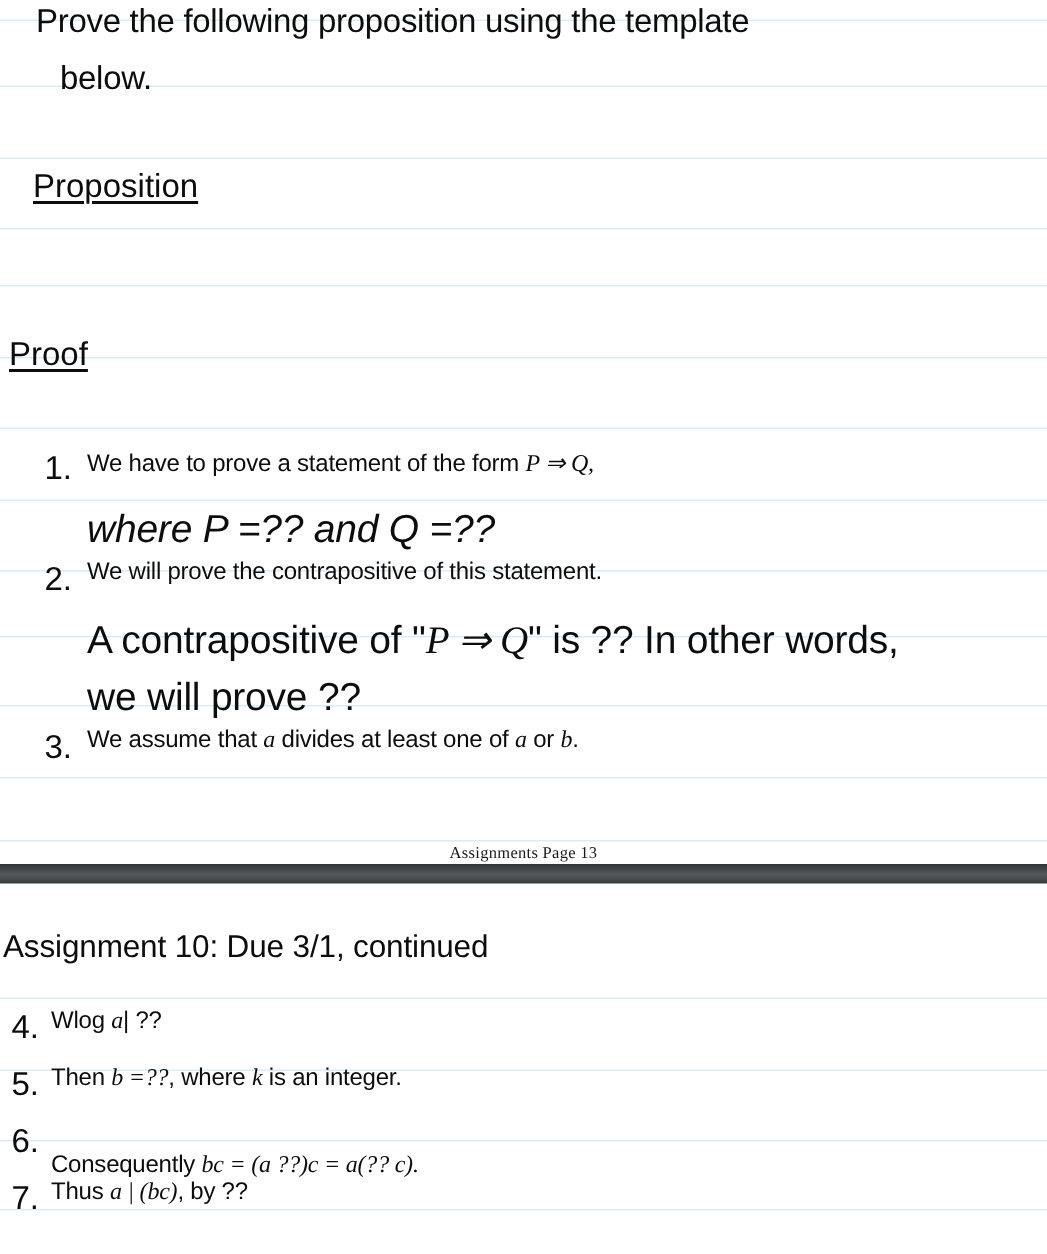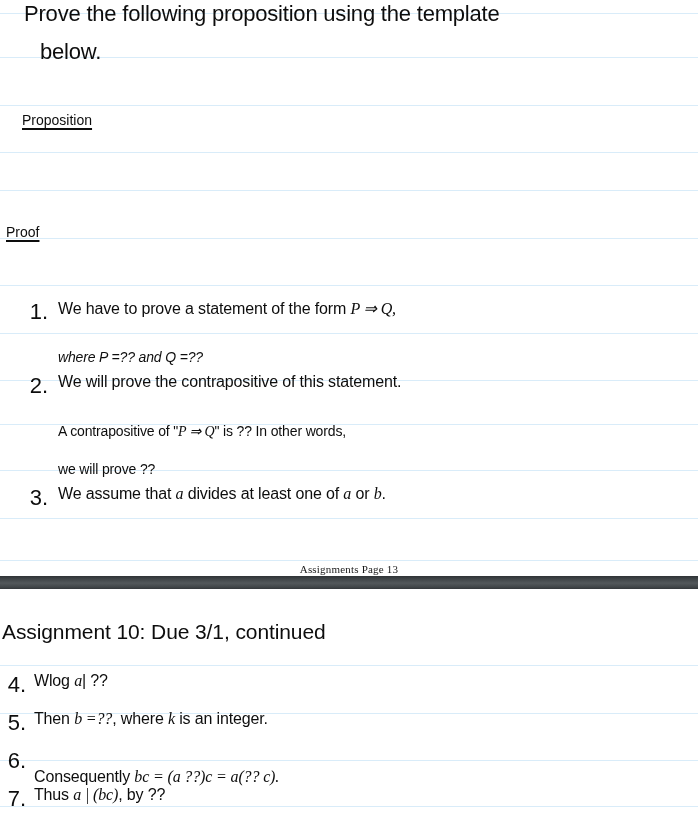--- a/index.html
+++ b/index.html
@@ -82,21 +82,21 @@
   .mi { font-family: "Liberation Serif", serif; font-style: italic; }
   .mo { font-family: "Liberation Serif", serif; font-style: normal; }
 
   .body-text {
     font-family: "Liberation Sans", sans-serif;
     font-size: 22px;
     letter-spacing: -0.2px;
   }
   .heading-ul {
     font-family: "Liberation Sans", sans-serif;
-    font-size: 14px;
+    font-size: 22px;
     text-decoration: underline;
     text-decoration-thickness: 2px;
     text-underline-offset: 3px;
   }
   .prop-text {
     font-family: "Liberation Serif", serif;
     font-size: 24px;
   }
 
   
@@ -113,24 +113,23 @@
   .li-body {
     position: absolute;
     font-family: "Liberation Sans", sans-serif;
     font-size: 16px;
     letter-spacing: -0.15px;
     white-space: nowrap;
   }
   .li-cont {
     position: absolute;
     font-family: "Liberation Sans", sans-serif;
-    font-size: 14px;
+    font-size: 26px;
     letter-spacing: -0.15px;
     white-space: nowrap;
-    margin-top: 12px;
   }
 
   
   #lower-heading {
     position: absolute;
     left: 2px;
     top: 620px;
     font-family: "Liberation Sans", sans-serif;
     font-size: 21px;
     color: #0d0d0d;

